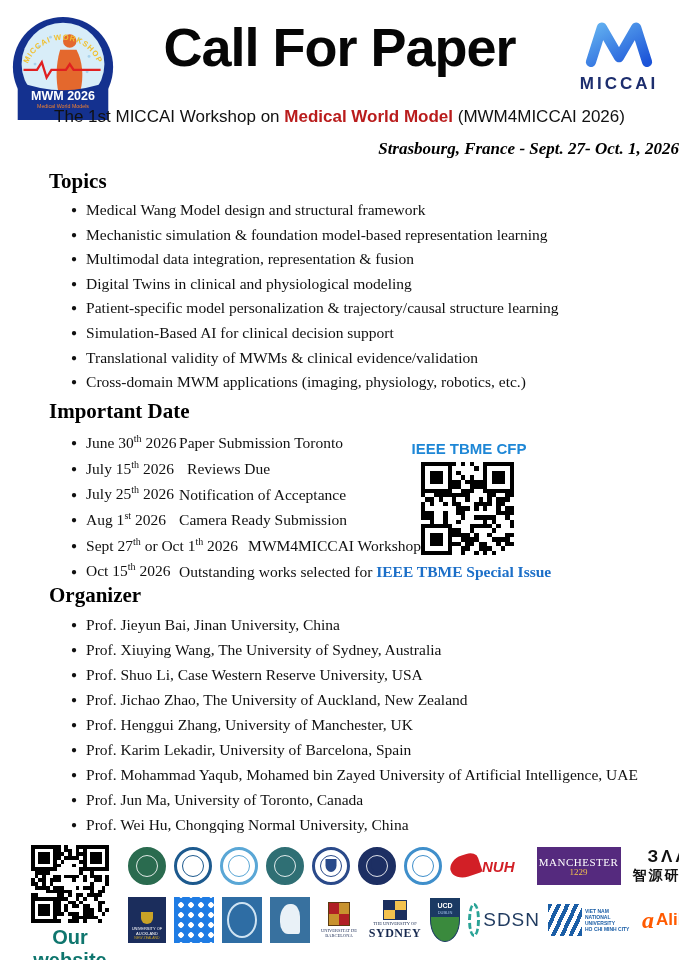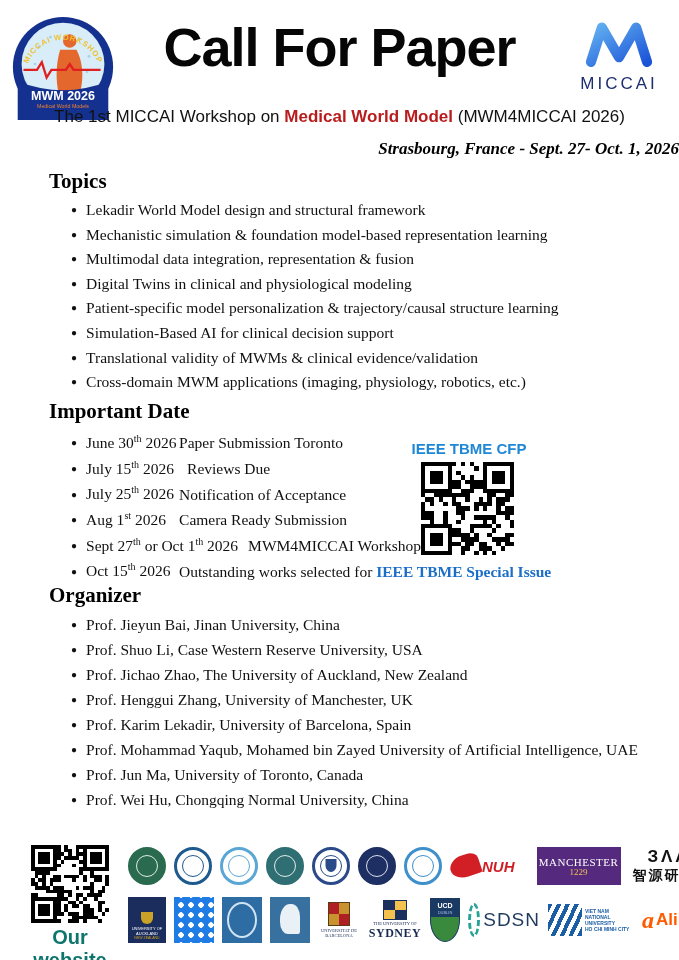--- a/index.html
+++ b/index.html
@@ -4,21 +4,21 @@
 <style>
   html,body{margin:0;padding:0;background:#fff;}
   .page{position:relative;width:679px;height:960px;background:#fff;overflow:hidden;
         font-family:"Liberation Serif",serif;color:#111;}
   
   .badge{position:absolute;left:10px;top:12px;width:106px;height:110px;}
   .main-title{position:absolute;left:0;right:0;top:16px;text-align:center;
       font-family:"Liberation Sans",sans-serif;font-weight:700;font-size:54px;color:#060606;letter-spacing:-1px;}
   .miccai{position:absolute;right:14px;top:16px;width:92px;text-align:center;}
   .miccai svg{width:78px;height:56px;display:block;margin:0 auto;}
-  .miccai-label{font-family:"Liberation Sans",sans-serif;font-weight:400;font-size:17px;
+  .miccai-label{font-family:"Liberation Sans",sans-serif;font-weight:700;font-size:17px;
       letter-spacing:3px;color:#1d2e6e;margin-top:2px;}
   .subtitle{position:absolute;top:107px;left:0;right:0;text-align:center;
       font-family:"Liberation Sans",sans-serif;font-size:17px;color:#111;}
   .subtitle .hl{color:#b91c1c;font-weight:700;}
   .event-line{position:absolute;top:139px;left:0;right:0;text-align:right;
       font-weight:700;font-style:italic;font-size:17px;color:#000;}
   
   .h2{position:absolute;left:49px;font-weight:700;font-size:21px;color:#000;}
   .h2.topics{top:169px;} .h2.dates{top:399px;} .h2.organizer{top:583px;}
   .blist{position:absolute;left:71px;}
@@ -145,21 +145,21 @@
     <div class="miccai-label">MICCAI</div>
   </div>
 
   <div class="subtitle"><span>The 1st MICCAI Workshop on </span><span class="hl">Medical World Model</span><span> (MWM4MICCAI 2026)</span></div>
 
   <div class="event-line">Strasbourg, France - Sept. 27- Oct. 1, 2026</div>
 
   <div class="h2 topics">Topics</div>
   <div class="blist topics-list">
     <div class="item">
-        <span>Lekadir World Model design and structural framework</span>
+        <span>Medical Wang Model design and structural framework</span>
       </div>
     <div class="item">
         <span>Mechanistic simulation &amp; foundation model-based representation learning</span>
       </div>
     <div class="item">
         <span>Multimodal data integration, representation &amp; fusion</span>
       </div>
     <div class="item">
         <span>Digital Twins in clinical and physiological modeling</span>
       </div>
@@ -354,20 +354,23 @@
         <rect x="16" y="2" width="3" height="3"></rect>
         <rect x="0" y="14" width="7" height="7"></rect>
         <rect x="1" y="15" width="5" height="5" fill="#fff"></rect>
         <rect x="2" y="16" width="3" height="3"></rect>
       </svg></div>
 
   <div class="h2 organizer">Organizer</div>
   <div class="blist org-list">
     <div class="item">
         <span>Prof. Jieyun Bai, Jinan University, China</span>
+      </div>
+    <div class="item">
+        <span>Prof. Xiuying Wang, The University of Sydney, Australia</span>
       </div>
     <div class="item">
         <span>Prof. Shuo Li, Case Western Reserve University, USA</span>
       </div>
     <div class="item">
         <span>Prof. Jichao Zhao, The University of Auckland, New Zealand</span>
       </div>
     <div class="item">
         <span>Prof. Henggui Zhang, University of Manchester, UK</span>
       </div>

